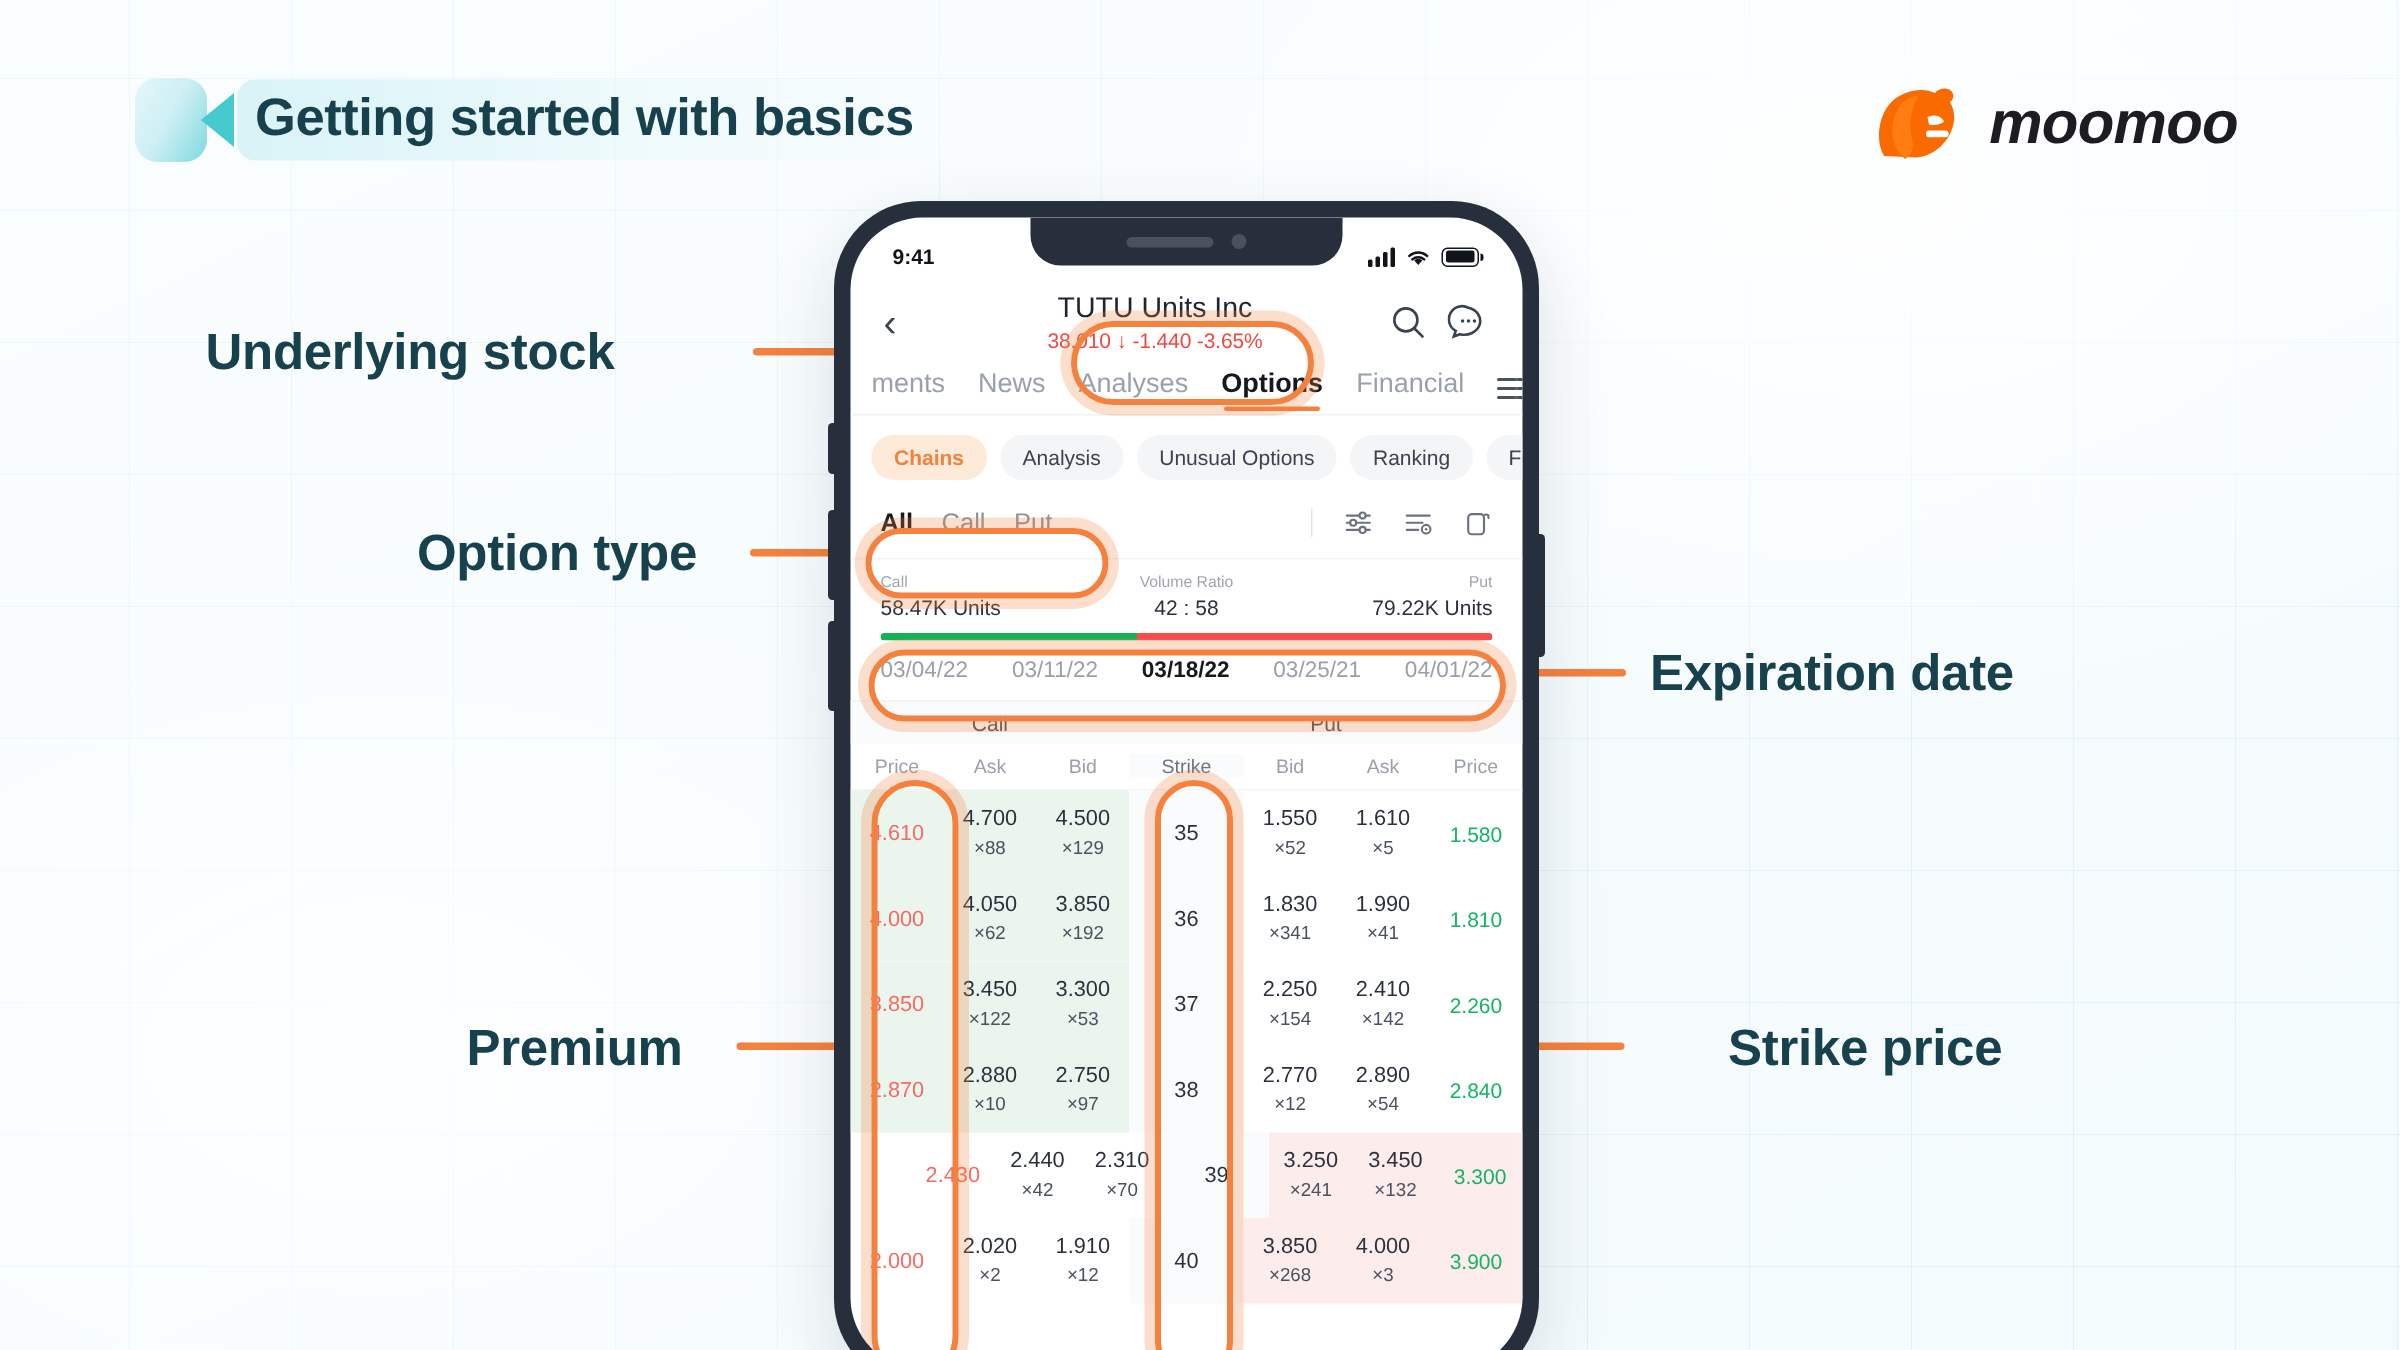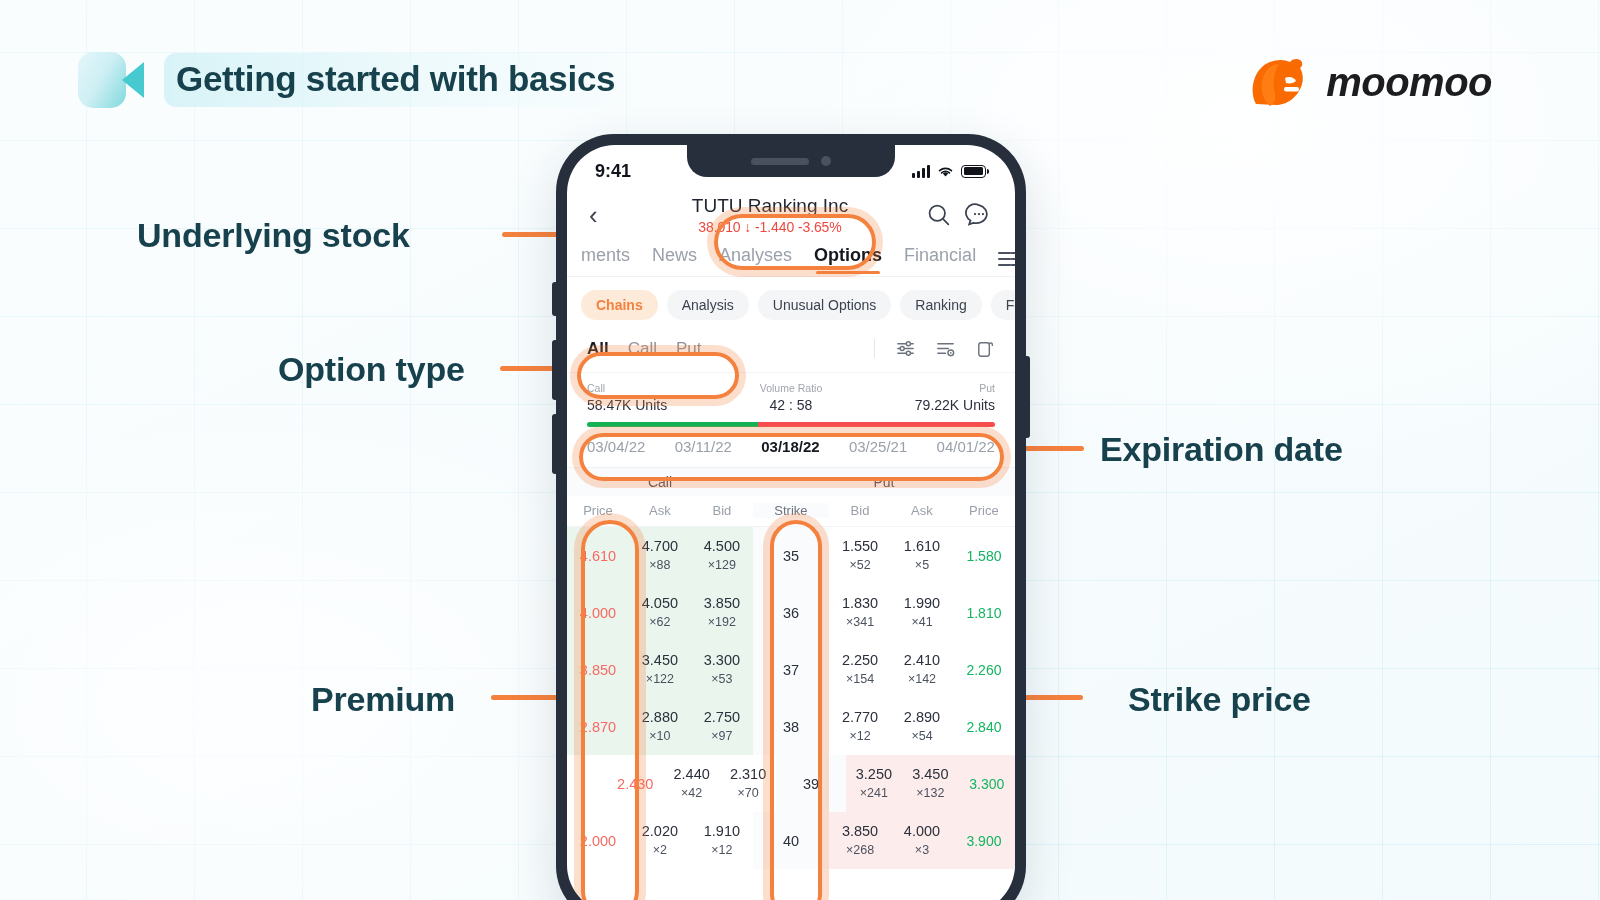--- a/index.html
+++ b/index.html
@@ -23,21 +23,21 @@
   }
   #bg-wash {
     position: absolute; inset: 0;
     background:
       radial-gradient(900px 560px at 78% 14%, rgba(255,255,255,0.92), rgba(255,255,255,0) 64%),
       radial-gradient(820px 520px at 16% 78%, rgba(255,255,255,0.80), rgba(255,255,255,0) 66%),
       linear-gradient(155deg, rgba(255,255,255,0.55), rgba(241,250,254,0.15));
   }
 
   
-  #page-header { position: absolute; left: 78px; top: 52px; display: flex; align-items: center; gap: 18px; }
+  #page-header { position: absolute; left: 90px; top: 52px; display: flex; align-items: center; }
   #video-icon { width: 68px; height: 56px; position: relative; }
   #video-icon .body {
     position: absolute; left: 0; top: 0; width: 48px; height: 56px; border-radius: 15px;
     background: linear-gradient(120deg, #e4f7fa 0%, #cdeff4 48%, #7fd9dd 100%);
   }
   #video-icon .lens {
     position: absolute; left: 44px; top: 10px; width: 0; height: 0;
     border-top: 18px solid transparent; border-bottom: 18px solid transparent;
     border-right: 22px solid #46c9cf;
   }
@@ -84,21 +84,21 @@
     display: flex; align-items: center; justify-content: center; gap: 12px; z-index: 9;
   }
   #notch .speaker { width: 58px; height: 7px; background: #49515f; border-radius: 4px; }
   #notch .cam { width: 10px; height: 10px; background: #49515f; border-radius: 50%; }
 
   
   #status-bar {
     height: 46px; display: flex; align-items: center; justify-content: space-between;
     padding: 6px 26px 0 28px;
   }
-  #status-time { font-size: 18px; font-weight: 700; color: #11141a; }
+  #status-time { font-size: 14px; font-weight: 700; color: #11141a; }
   #status-right { display: flex; align-items: center; gap: 7px; }
   .sig-bars { display: flex; align-items: flex-end; gap: 2px; height: 13px; }
   .sig-bars i { width: 3px; background: #11141a; border-radius: 1px; display: block; }
   .sig-bars i:nth-child(1){height:5px}.sig-bars i:nth-child(2){height:7px}
   .sig-bars i:nth-child(3){height:10px}.sig-bars i:nth-child(4){height:13px}
   .batt { width: 25px; height: 13px; border: 1.6px solid #11141a; border-radius: 4px; padding: 1.6px; }
   .batt span { display: block; width: 100%; height: 100%; background: #11141a; border-radius: 1.5px; }
   .batt-tip { width: 2px; height: 5px; background: #11141a; border-radius: 0 2px 2px 0; margin-left: 1px; }
 
   
@@ -224,21 +224,21 @@
 
 <div class="anno-label" style="left:278px; top:350px;">Option type</div>
 <div class="anno-line" style="left:500px; top:366px; width:78px;"></div>
 
 <div class="anno-label" style="left:311px; top:680px;">Premium</div>
 <div class="anno-line" style="left:491px; top:695px; width:140px;"></div>
 
 <div class="anno-label" style="left:1100px; top:430px;">Expiration date</div>
 <div class="anno-line" style="left:958px; top:446px; width:126px;"></div>
 
-<div class="anno-label" style="left:1128px; top:680px;">Strike price</div>
+<div class="anno-label" style="left:1152px; top:680px;">Strike price</div>
 <div class="anno-line" style="left:983px; top:695px; width:100px;"></div>
 
 <div id="phone">
   <div class="side-btn" id="side-btn-mute"></div>
   <div class="side-btn" id="side-btn-up"></div>
   <div class="side-btn" id="side-btn-down"></div>
   <div id="side-btn-power"></div>
 
   <div id="phone-inner">
     <div id="notch">
@@ -265,21 +265,21 @@
               <span></span>
             </div>
           <div class="batt-tip"></div>
         </div>
       </div>
     </div>
 
     <div id="nav-row">
       <div id="back-chevron">‹</div>
       <div id="stock-block">
-        <div id="stock-name">TUTU Ranking Inc</div>
+        <div id="stock-name">TUTU Units Inc</div>
         <div id="stock-quote">38.010 ↓ -1.440  -3.65%</div>
       </div>
       <div id="nav-icons">
         <svg class="nav-ico" viewBox="0 0 24 24">
           <circle cx="10.5" cy="10.5" r="6.6" fill="none" stroke="#3c4350" stroke-width="1.5"></circle>
           <line x1="15.4" y1="15.4" x2="20" y2="20" stroke="#3c4350" stroke-width="1.5" stroke-linecap="round"></line>
         </svg>
         <svg class="nav-ico" viewBox="0 0 24 24">
           <path d="M12 3.6a8.4 7.2 0 1 1-4.9 15.1L3.6 20l1.1-3.2A7.2 7.2 0 0 1 12 3.6z" fill="none" stroke="#3c4350" stroke-width="1.5"></path>
           <circle cx="8.6" cy="11.2" r="1" fill="#3c4350"></circle>

